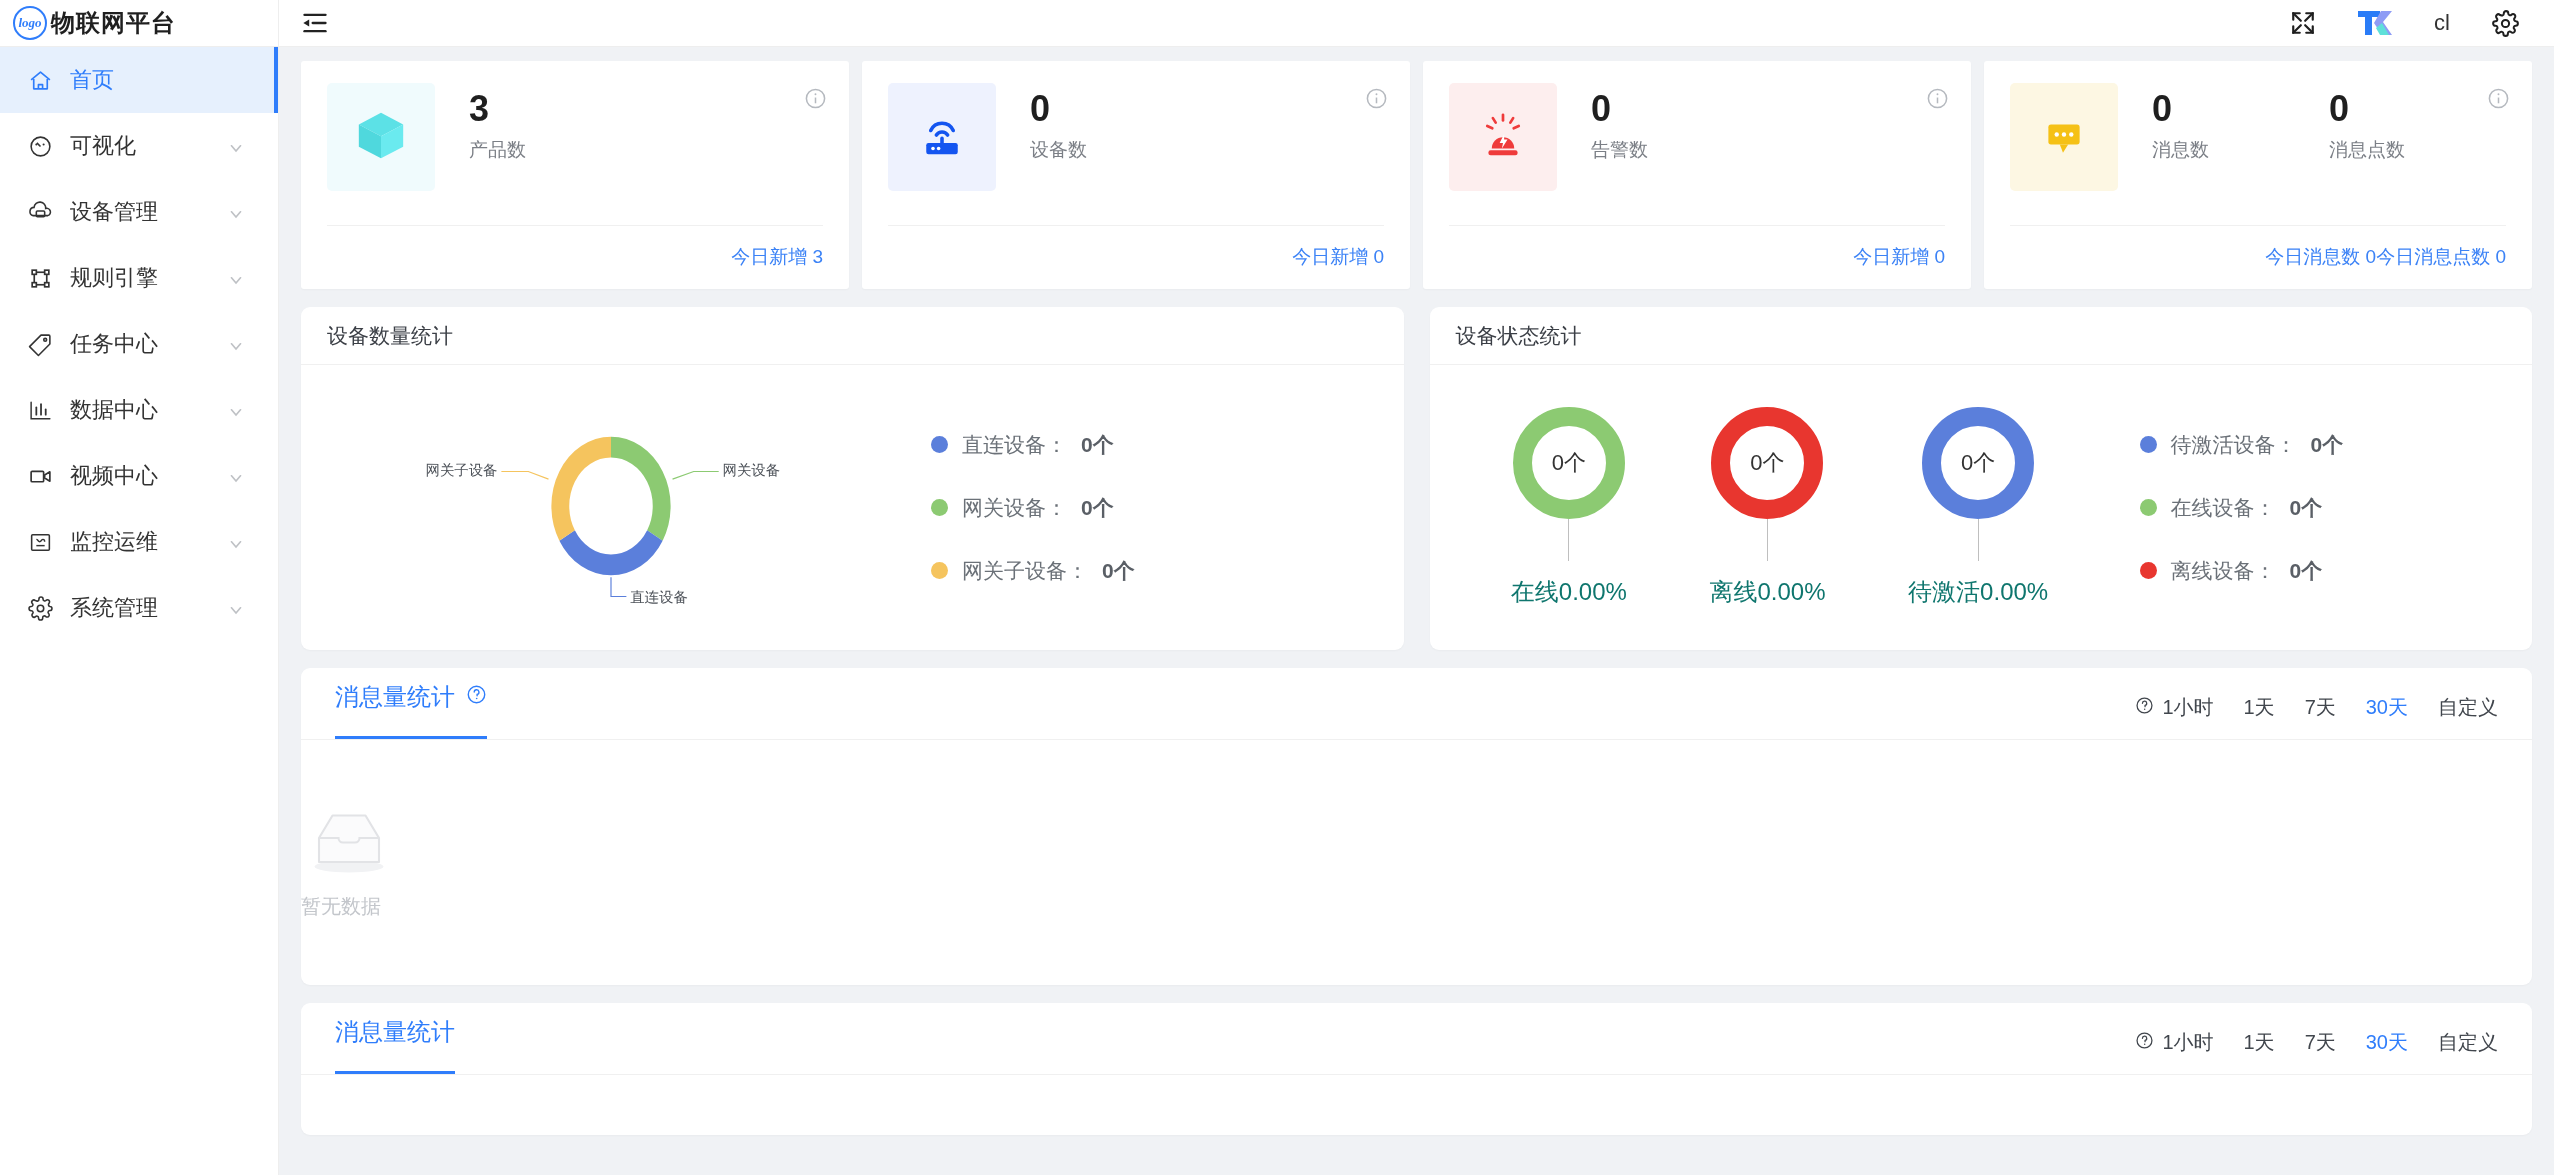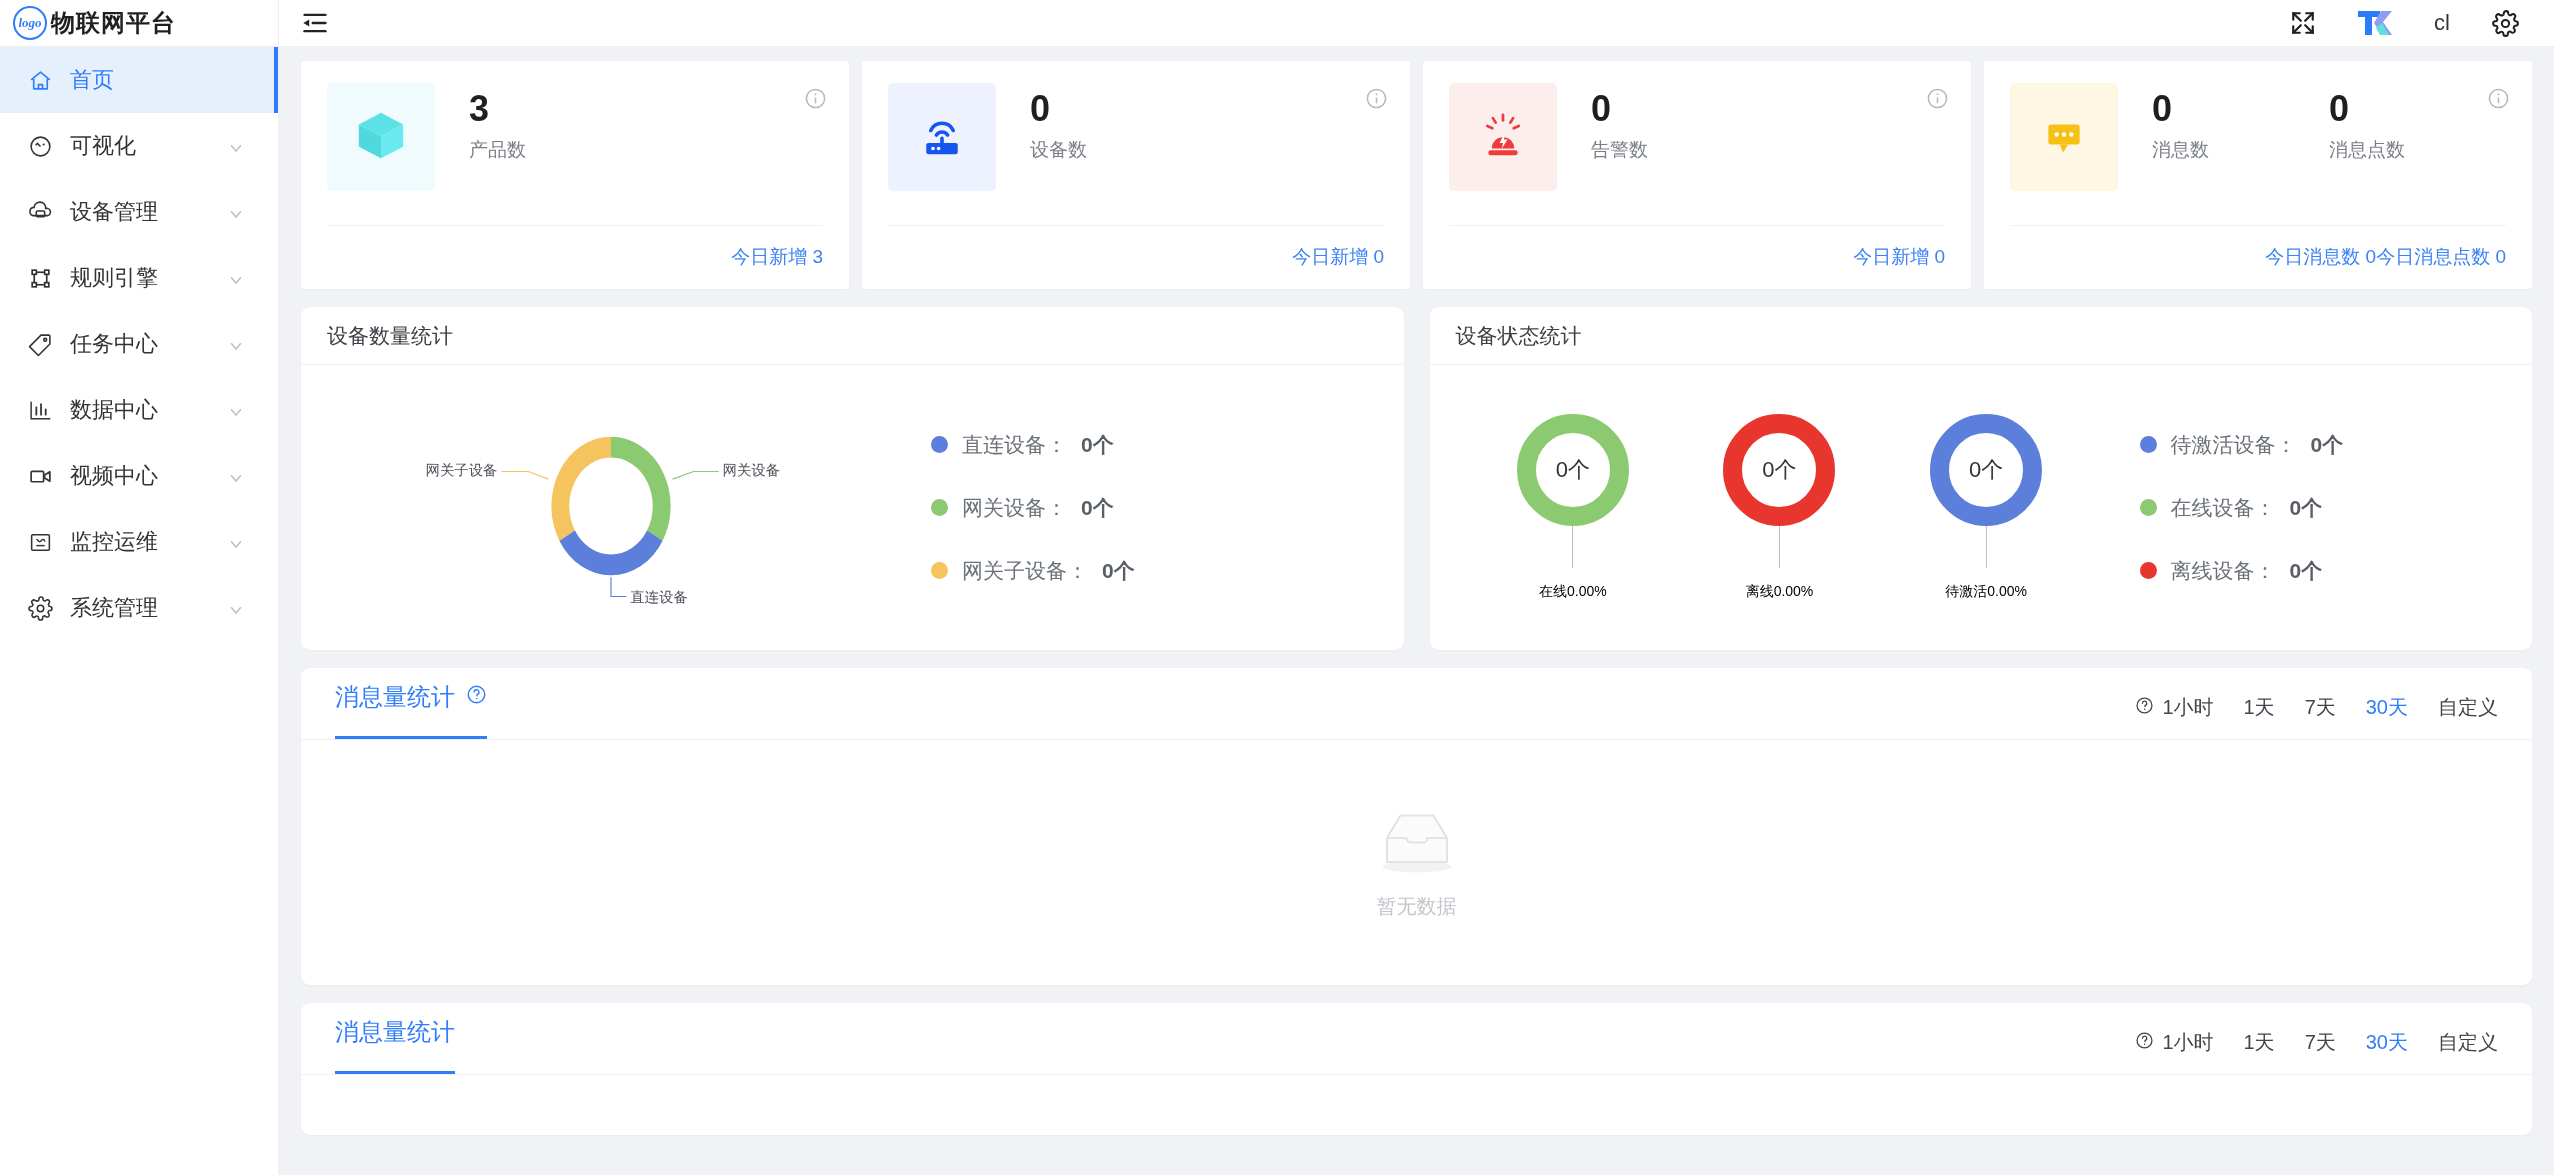--- a/index.html
+++ b/index.html
@@ -96,37 +96,37 @@
   .legend-val { font-weight: bold; color: #5a5f66; }
 
   
   .rings-wrap { flex: 0 0 700px; display: flex; justify-content: space-around; align-items: center; padding: 0 40px; }
   .ring-unit { display: flex; flex-direction: column; align-items: center; }
   .ring {
     width: 112px; height: 112px; border-radius: 50%; display: flex;
     align-items: center; justify-content: center; font-size: 22px; color: #333;
   }
   .ring-stem { width: 1px; height: 42px; background: #bfbfbf; }
-  .ring-caption { font-size: 14px; color: #000000; margin-top: 15px; white-space: nowrap; }
+  .ring-caption { font-size: 24px; color: #0f766e; margin-top: 15px; white-space: nowrap; }
 
   
   .tab-panel { margin-top: 18px; }
   .tab-head {
     height: 72px; display: flex; align-items: flex-end; justify-content: space-between;
     padding: 0 34px; border-bottom: 1px solid #f0f0f0;
   }
   .tab-item {
     font-size: 24px; color: #2f7dfb; padding-bottom: 23px; display: flex; align-items: center; gap: 11px;
     border-bottom: 3px solid #2f7dfb; cursor: pointer;
   }
   .range-group { display: flex; align-items: center; gap: 30px; padding-bottom: 18px; }
   .range-btn { font-size: 20px; color: #41464d; cursor: pointer; }
   .range-btn.active { color: #2f7dfb; }
   .range-first { display: flex; align-items: center; gap: 8px; }
-  .empty-body { height: 245px; display: flex; flex-direction: column; align-items: center; justify-content: center; gap: 12px; }
+  .empty-body { height: 245px; display: flex; flex-direction: column; align-items: flex-start; justify-content: center; gap: 12px; }
   .empty-text { font-size: 20px; color: #c3c6cb; }
   .alarm-body { height: 60px; }
 </style>
 </head>
 <body>
 
 <div id="app">
 
   <div class="header">
     <div class="brand">

